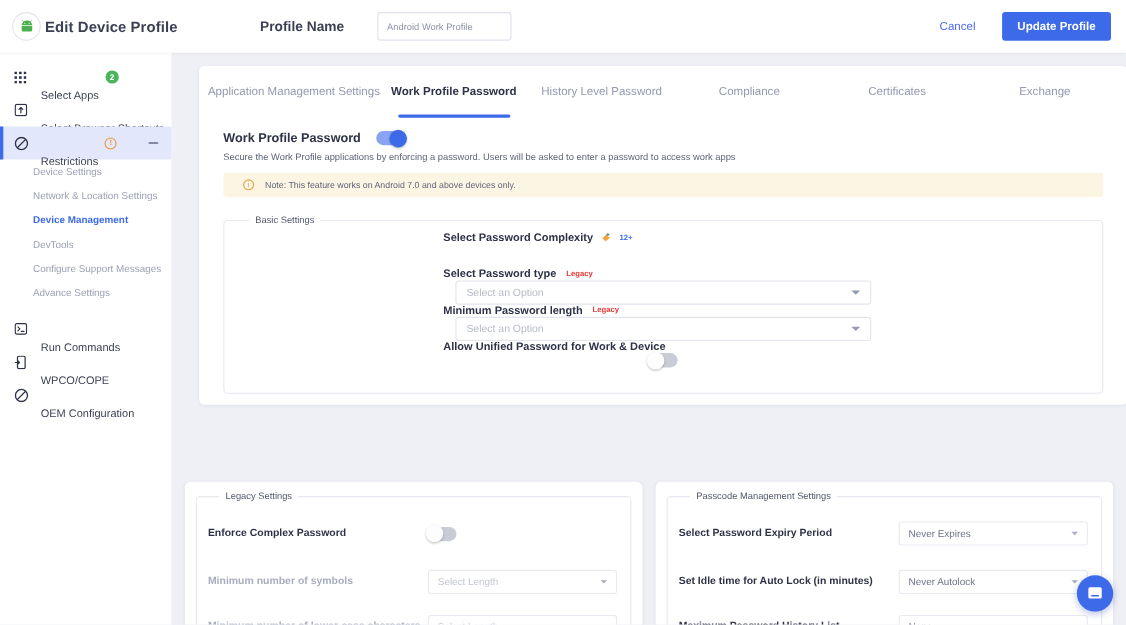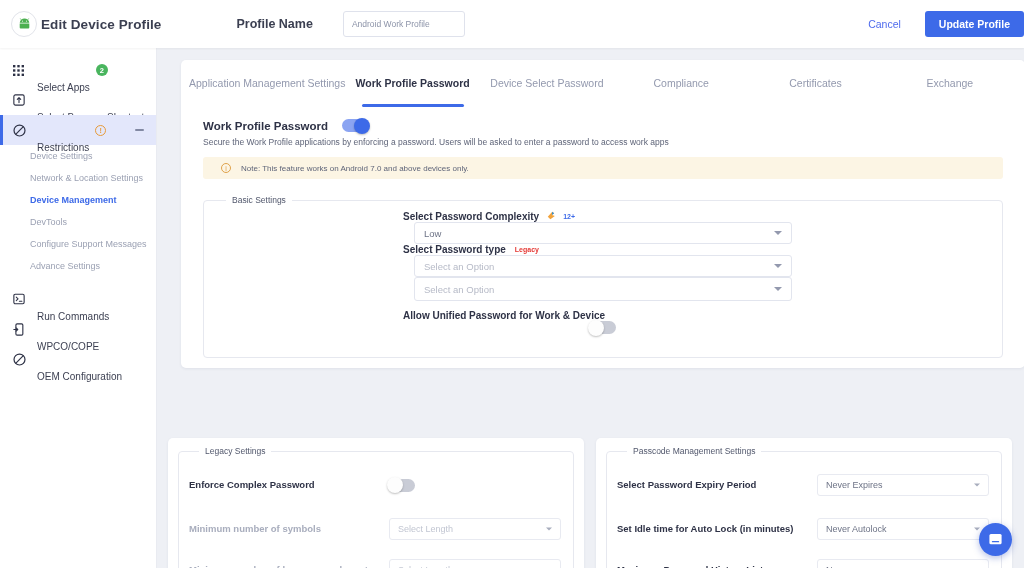--- a/index.html
+++ b/index.html
@@ -39,21 +39,21 @@
     margin-left: 30px;
     width: 122px; height: 26px;
     border: 1px solid #dfe2ec; border-radius: 3px;
     background: #fff;
     font-size: 8.5px; color: #8c93a8;
     padding: 0 8px;
     font-family: "Liberation Sans", sans-serif;
     outline: none;
   }
   .profile-name-input::placeholder { color: #8c93a8; }
-  .header-right { margin-left: auto; display: flex; align-items: center; }
+  .header-right { margin-left: auto; display: flex; align-items: center; margin-right: 14px; }
   .cancel-btn {
     font-size: 10.5px; color: #4f6bed; background: none; border: none;
     cursor: pointer; padding: 6px 10px;
     font-family: "Liberation Sans", sans-serif;
   }
   .update-btn {
     margin-left: 14px;
     background: #3d6ae8; color: #fff; border: none; border-radius: 3px;
     font-size: 10.5px; font-weight: bold;
     padding: 0 14px; height: 26px; cursor: pointer;
@@ -377,21 +377,21 @@
   </div>
 </div>
 
 <div class="main">
 
   <div class="card">
 
     <div class="tabs">
       <div class="tab">Application Management Settings</div>
       <div class="tab active">Work Profile Password</div>
-      <div class="tab">Device Select Password</div>
+      <div class="tab">History Level Password</div>
       <div class="tab">Compliance</div>
       <div class="tab">Certificates</div>
       <div class="tab">Exchange</div>
     </div>
 
     <div class="card-body">
       <div class="wpp-row">
         <span class="wpp-title">Work Profile Password</span>
         <span class="toggle on toggle-ml">
             <span class="knob"></span>
@@ -412,38 +412,38 @@
             <div class="flabel">
               <span>Select Password Complexity</span>
               <span class="hand-ico">
                 <svg width="9" height="9" viewBox="0 0 12 12">
                   <path d="M1 7.5 L7 1 L9.5 3 L6.5 5.2 L10.5 6.5 L4.5 11 Z" fill="#f2a33c"></path>
                   <path d="M7 1 L9.5 3 L6.5 5.2 Z" fill="#2d8fd8"></path>
                 </svg>
               </span>
               <span class="tag-12">12+</span>
             </div>
-            <div class="select">
-              <span>Low</span>
-              <span class="caret"></span>
-            </div>
           </div>
 
           <div class="frow">
             <div class="flabel">
               <span>Select Password type</span>
               <span class="tag-legacy">Legacy</span>
             </div>
             <div class="select muted">
               <span>Select an Option</span>
               <span class="caret"></span>
             </div>
           </div>
 
           <div class="frow">
+            <div class="flabel">
+              <span>Minimum Password length</span>
+              <span class="tag-legacy">Legacy</span>
+            </div>
             <div class="select muted">
               <span>Select an Option</span>
               <span class="caret"></span>
             </div>
           </div>
 
           <div class="frow">
             <div class="flabel">
               <span>Allow Unified Password for Work &amp; Device</span>
             </div>

